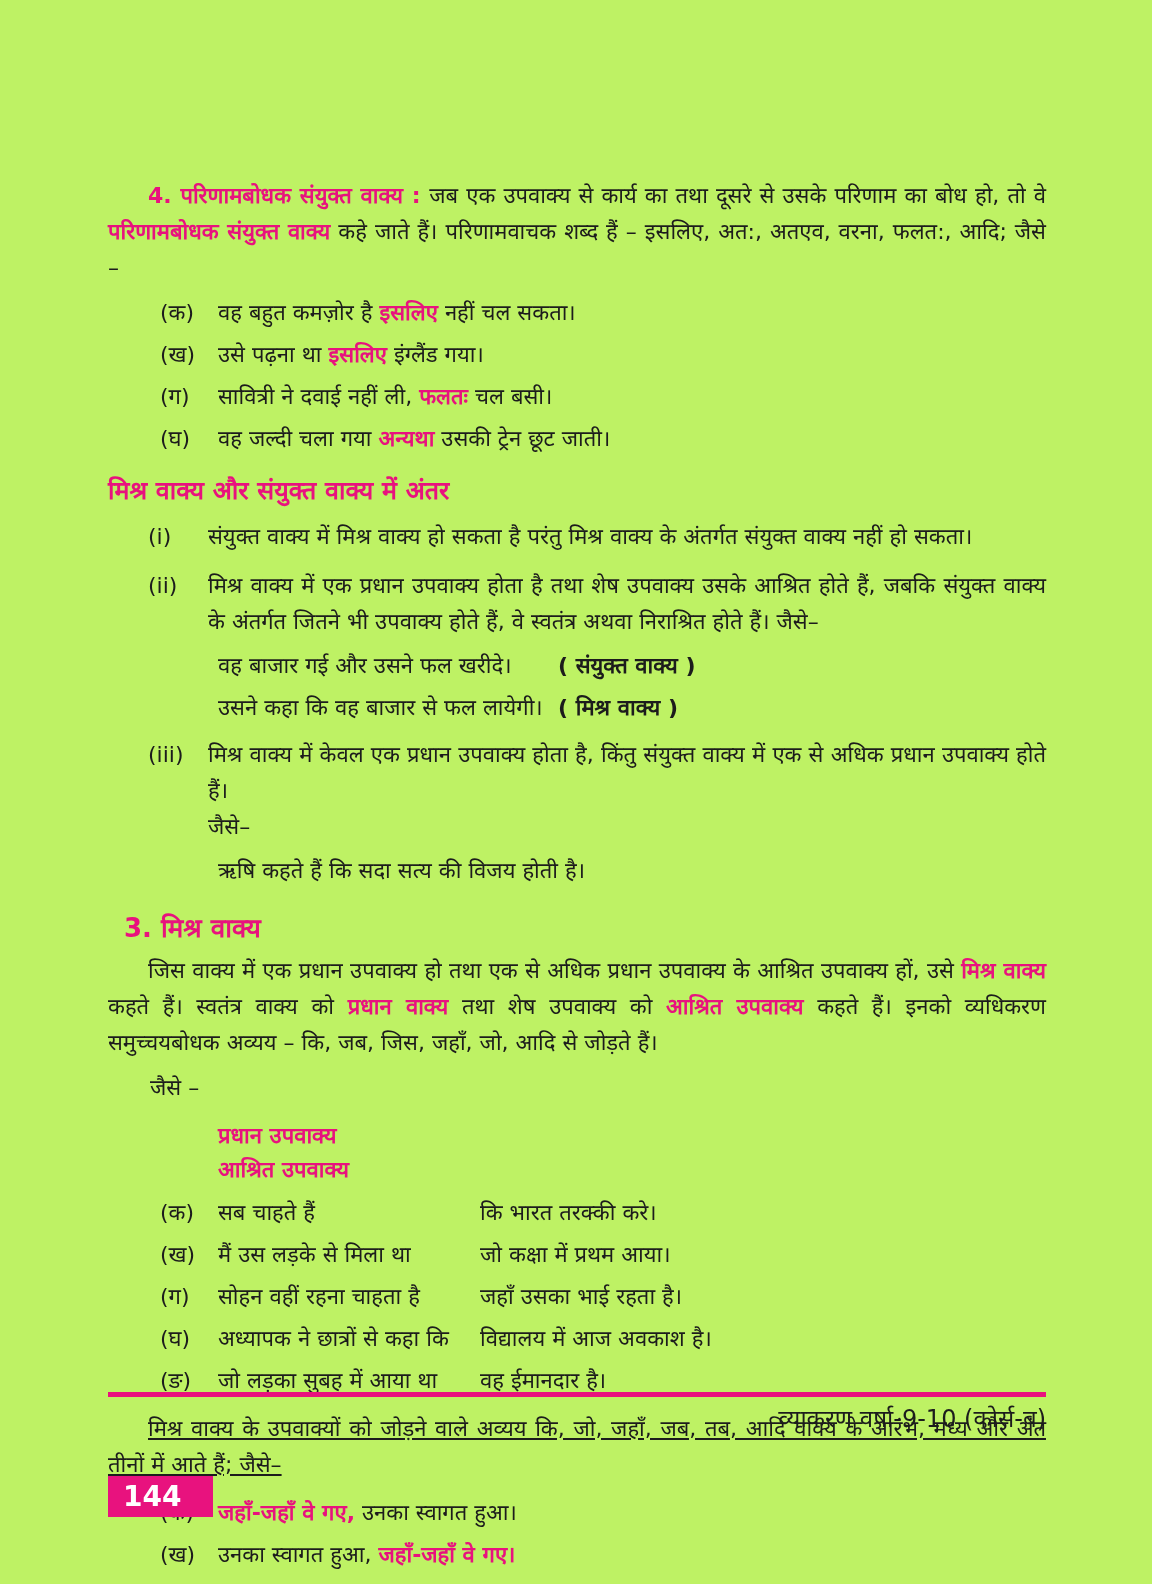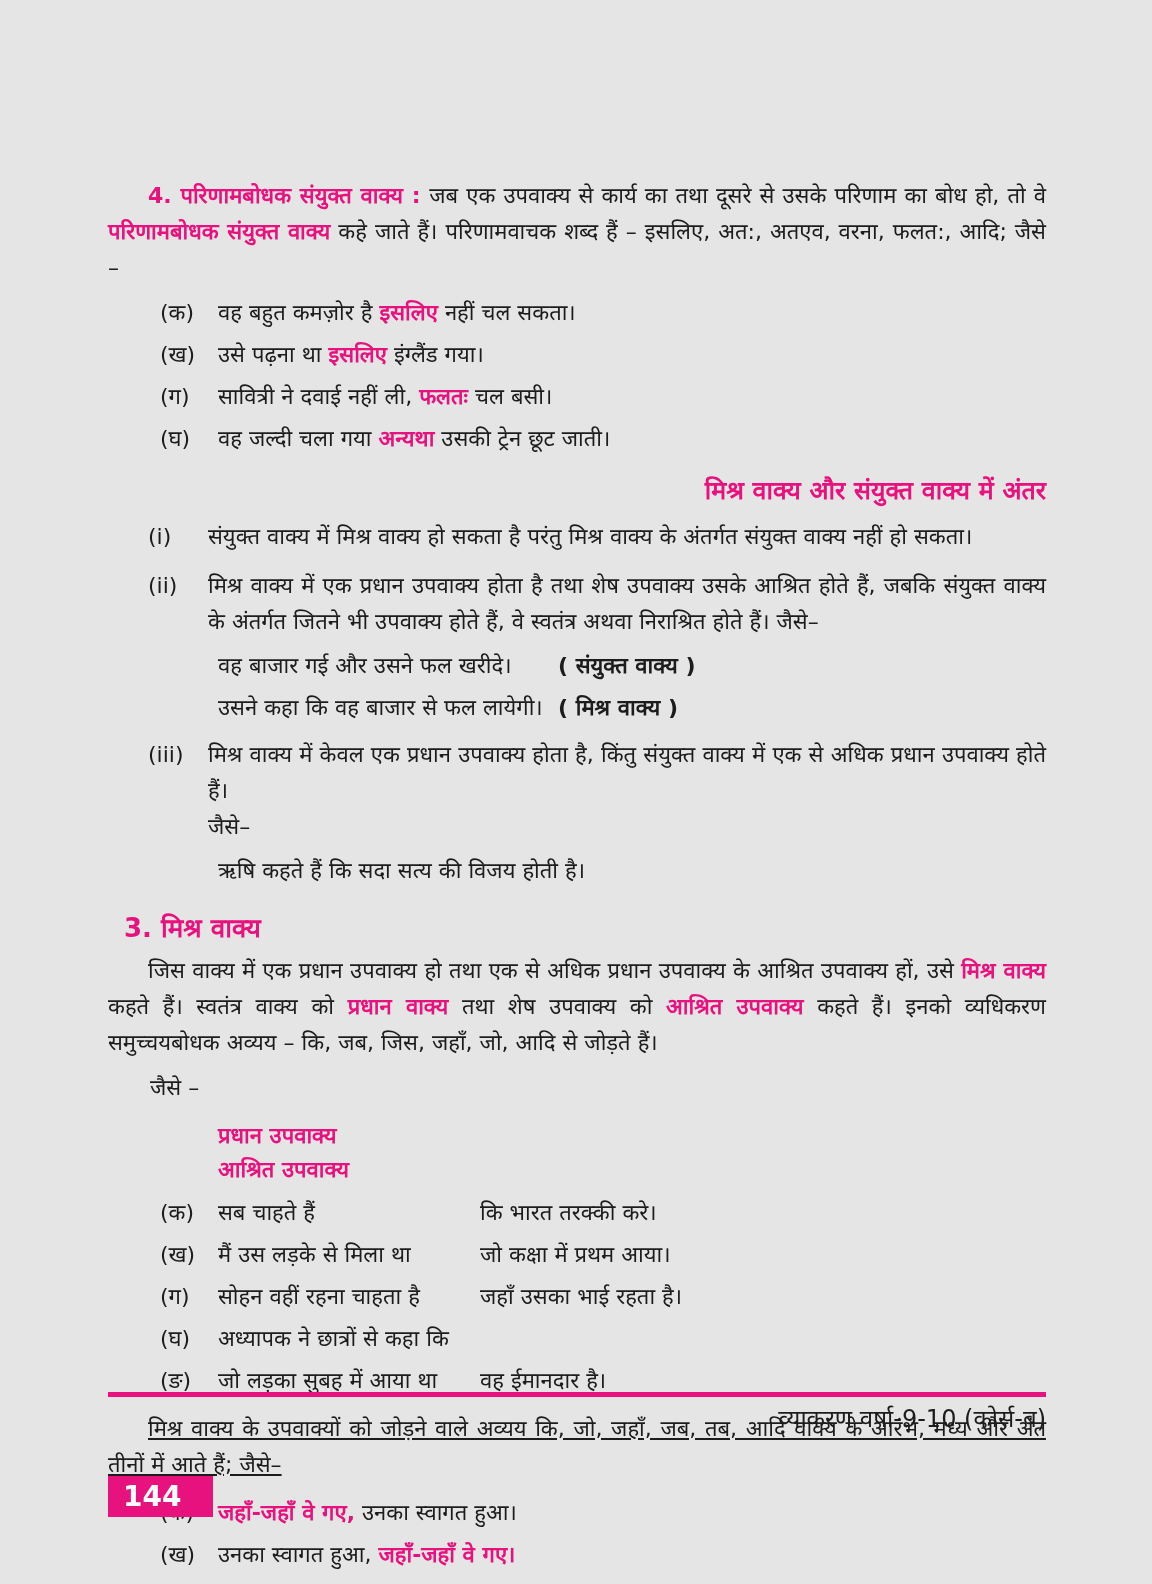--- a/index.html
+++ b/index.html
@@ -1,40 +1,40 @@
 <!DOCTYPE html>
 <html style="--accent: #E8127E; --ink: #1C1C1C;"><head>
 <meta charset="utf-8">
 <style>
   :root { --accent: #E8127E; --ink: #1c1c1c; }
   html,body { margin:0; padding:0; background:#ffffff; }
   .page {
     position:relative;
     width:1152px; height:1584px;
-    background:#e5e5e5;
+    background:#bef264;
     color:var(--ink);
     font-family:"DejaVu Sans", sans-serif;
     font-size:22px;
     overflow:hidden;
   }
   .content { padding:178px 106px 0 108px; box-sizing:border-box; }
 
   .pink { color:var(--accent); }
   .bold { font-weight:700; }
 
   .para { margin:0; line-height:36px; text-align:justify; }
   .indent { text-indent:40px; }
 
   
   .ex-row { display:flex; padding-left:52px; margin-top:11px; line-height:31px; }
   .ex-label { width:58px; flex:none; }
   .ex-text { flex:1; }
 
   
-  .center-head { text-align:right; color:var(--accent); font-size:25px; font-weight:700; margin:18px 0 12px 0; }
+  .center-head { text-align:left; color:var(--accent); font-size:25px; font-weight:700; margin:18px 0 12px 0; }
 
   
   .pt-row { display:flex; padding-left:40px; margin-top:13px; line-height:36px; }
   .pt-label { width:60px; flex:none; }
   .pt-text { flex:1; text-align:justify; }
 
   
   .sent-row { display:flex; padding-left:110px; margin-top:9px; line-height:33px; }
   .sent { width:340px; flex:none; }
   .sent-tag { font-weight:700; }
@@ -141,20 +141,21 @@
       <span class="tbl-dep">जो कक्षा में प्रथम आया।</span>
     </div>
     <div class="tbl-row">
       <span class="tbl-label">(ग)</span>
       <span class="tbl-main">सोहन वहीं रहना चाहता है</span>
       <span class="tbl-dep">जहाँ उसका भाई रहता है।</span>
     </div>
     <div class="tbl-row">
       <span class="tbl-label">(घ)</span>
       <span class="tbl-main">अध्यापक ने छात्रों से कहा कि</span>
+      <span class="tbl-dep">विद्यालय में आज अवकाश है।</span>
     </div>
     <div class="tbl-row">
       <span class="tbl-label">(ङ)</span>
       <span class="tbl-main">जो लड़का सुबह में आया था</span>
       <span class="tbl-dep">वह ईमानदार है।</span>
     </div>
 
     <p class="para indent" style="margin-top:14px;text-decoration:underline;">मिश्र वाक्य के उपवाक्यों को जोड़ने वाले अव्यय कि, जो, जहाँ, जब, तब, आदि वाक्य के आरंभ, मध्य और अंत तीनों में आते हैं; जैसे–</p>
 
     <div class="ex-row" style="margin-top:14px;">

